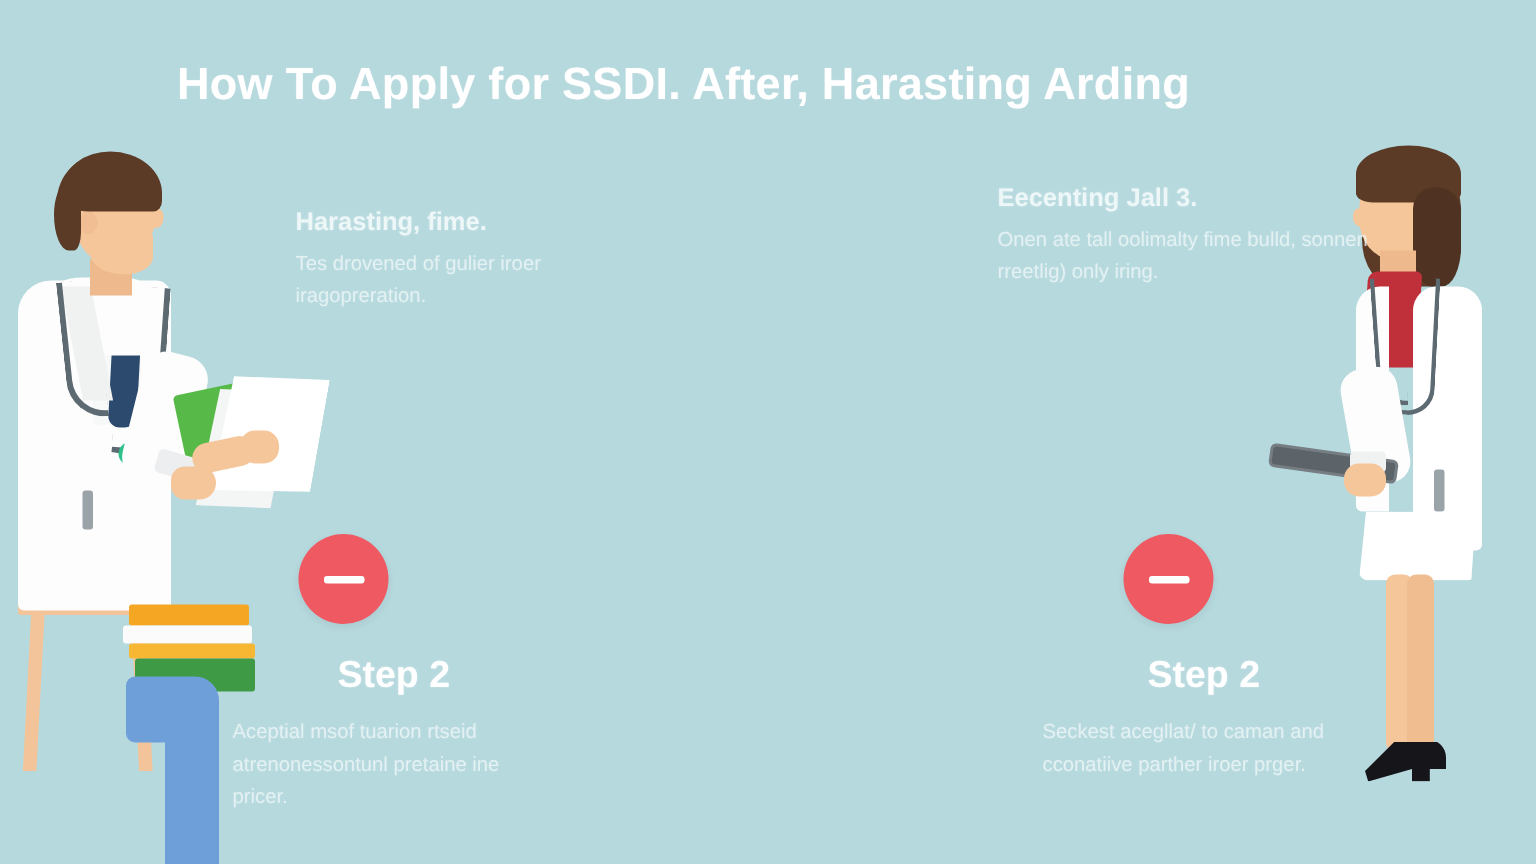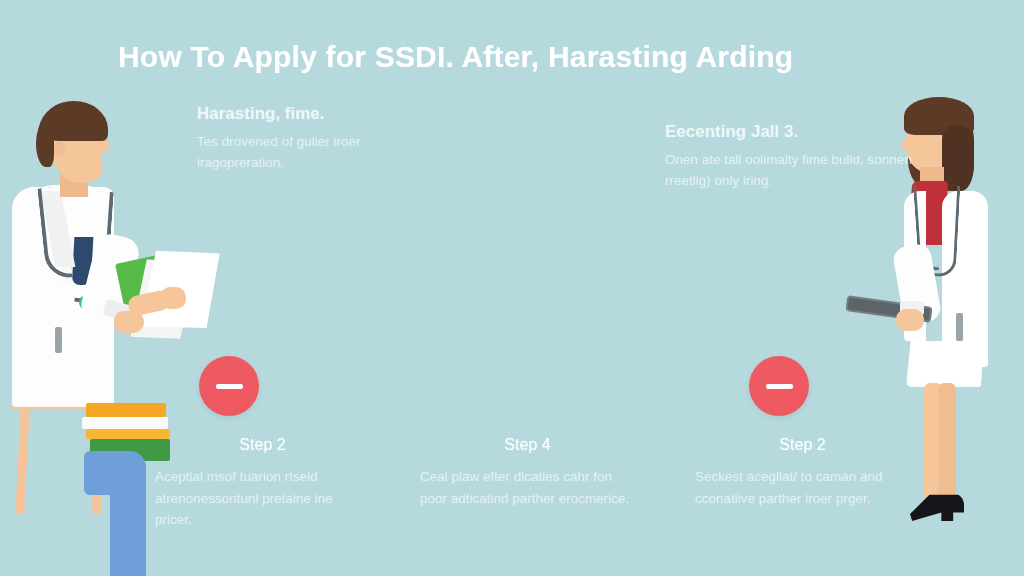--- a/index.html
+++ b/index.html
@@ -48,26 +48,26 @@
     text-shadow: 0 0 2px rgba(255,255,255,0.25);
   }
   .block .body {
     font-size: 13.5px;
     line-height: 1.55;
     color: #f0f8f8;
     opacity: 0.78;
     text-shadow: 0 0 2px rgba(255,255,255,0.2);
   }
 
-  .block-top-left  { left: 197px; top: 104px; width: 250px; }
+  .block-top-left  { left: 197px; top: 138px; width: 250px; }
   .block-top-right { left: 665px; top: 122px; width: 260px; }
 
   .step-heading {
-    font-size: 16px;
-    font-weight: 400;
+    font-size: 25px;
+    font-weight: 700;
     color: #ffffff;
     text-align: center;
     margin-bottom: 12px;
     text-shadow: 0 0 2px rgba(255,255,255,0.3);
   }
   .step-body {
     font-size: 13.5px;
     line-height: 1.6;
     color: #f0f8f8;
     opacity: 0.78;
@@ -445,23 +445,19 @@
   </div>
   <div class="badge badge-right">
     <div class="minus"></div>
   </div>
 
   <div class="block block-step-1">
     <div class="step-heading">Step 2</div>
     <div class="step-body">Aceptial msof tuarion rtseid atrenonessontunl pretaine ine pricer.</div>
   </div>
 
-  <div class="block block-step-2">
-    <div class="step-heading">Step 4</div>
-    <div class="step-body">Ceal plaw efter dlcaties cahr fon poor adticatind parther erocmerice.</div>
-  </div>
 
   <div class="block block-step-3">
     <div class="step-heading">Step 2</div>
     <div class="step-body">Seckest acegllat/ to caman and cconatiive parther iroer prger.</div>
   </div>
 
 </div>
 
 </body></html>

